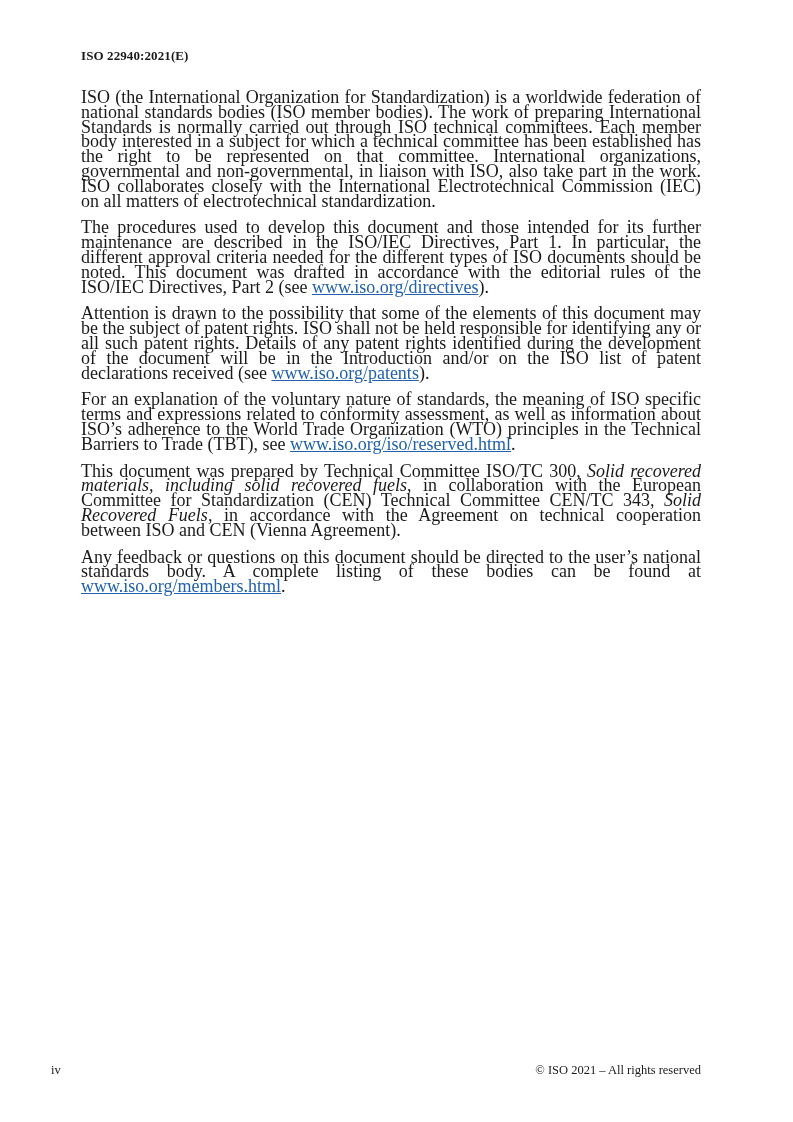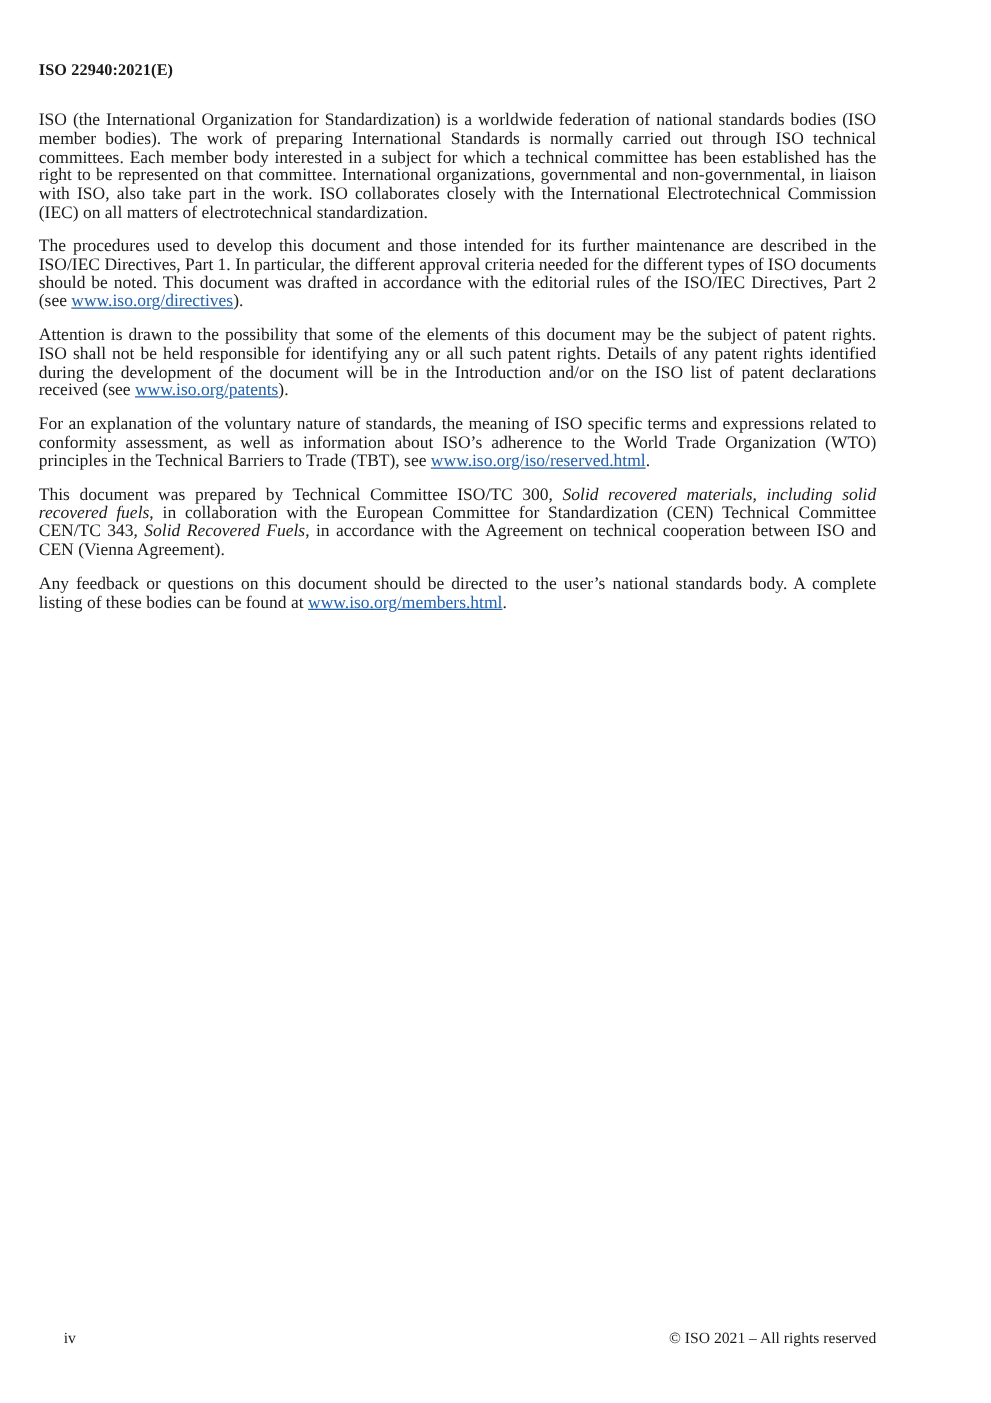--- a/index.html
+++ b/index.html
@@ -10,38 +10,38 @@
     background: #ffffff;
     color: #1a1a1a;
     font-family: "Liberation Serif", "DejaVu Serif", serif;
     position: relative;
     overflow: hidden;
   }
   .page {
     position: absolute;
     top: 0; left: 0;
     width: 793px; height: 1122px;
-    padding: 48px 92px 0 31px;
+    padding: 48px 92px 0 81px;
   }
   .doc-header {
     font-size: 13px;
     font-weight: bold;
     letter-spacing: 0.1px;
   }
   .doc-title {
     margin: 52px 0 0 0;
     font-size: 19px;
     font-weight: bold;
     color: #111111;
   }
   .doc-body {
     margin-top: 26px;
   }
   .para {
-    font-size: 14px;
+    font-size: 18px;
     line-height: 14.8px;
     text-align: justify;
     margin: 0 0 12px 0;
     color: #1a1a1a;
   }
   .para em { font-style: italic; }
   .para a.doc-link {
     color: var(--link-color, #2161ad);
     text-decoration: underline;
     cursor: pointer;

